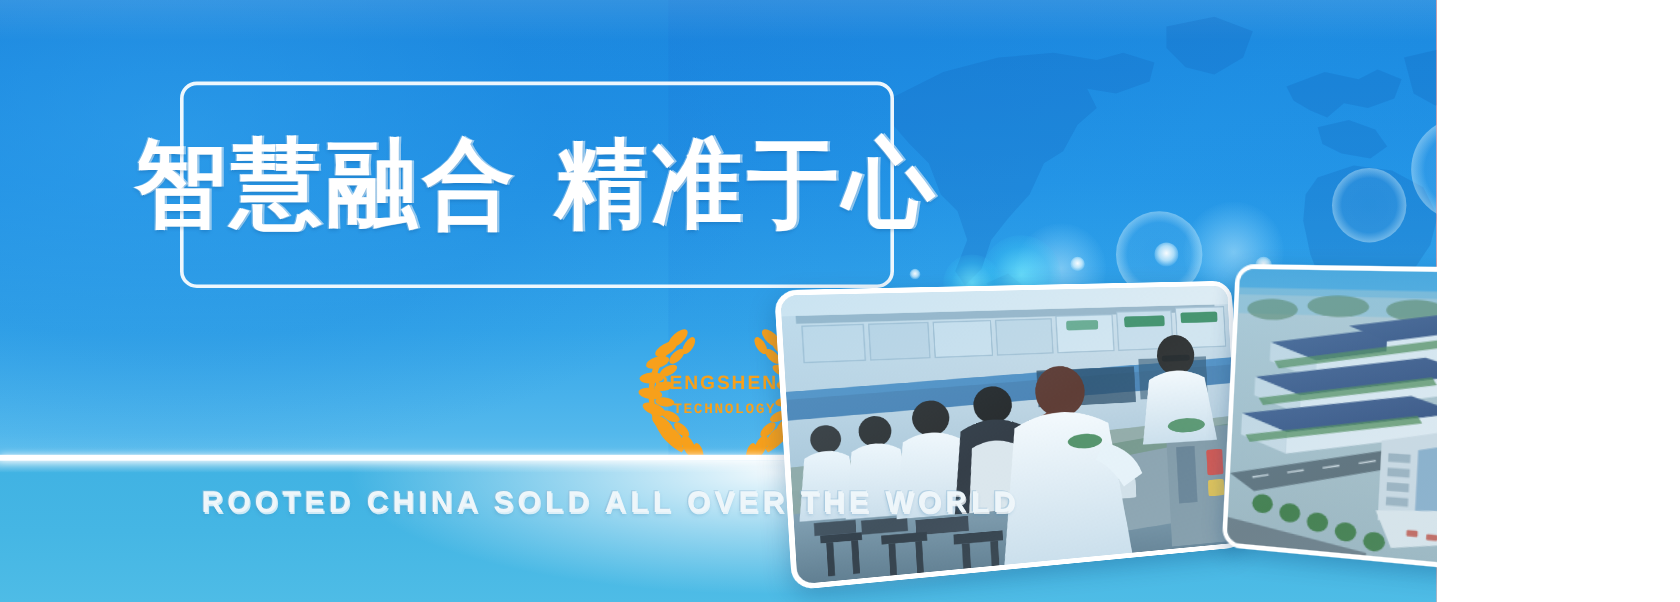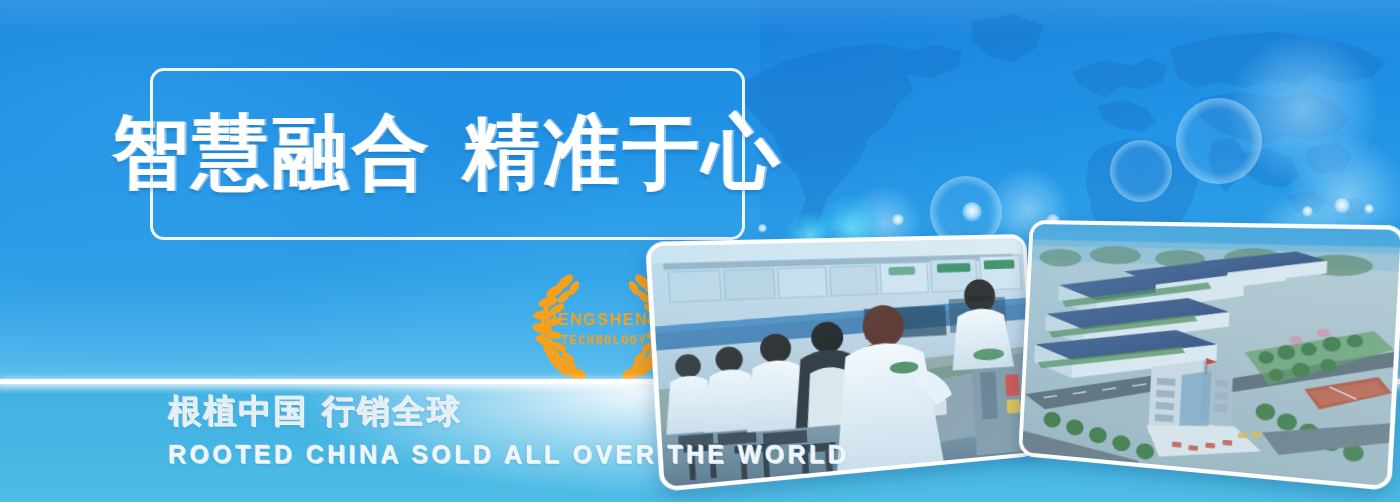--- a/index.html
+++ b/index.html
@@ -4,21 +4,21 @@
 <style>
   html, body {
     margin: 0;
     padding: 0;
     background: #ffffff;
   }
   * { box-sizing: border-box; }
 
   .banner {
     position: relative;
-    width: 1400px;
+    width: 1197px;
     height: 502px;
     overflow: hidden;
     font-family: "Liberation Sans", "DejaVu Sans", sans-serif;
     background: #b91c1c;
   }
 
   
   .bg-base {
     position: absolute;
     inset: 0;
@@ -649,17 +649,16 @@
 
           <path d="M0,214 L120,234 L120,236 L0,236 Z" fill="#6b7a82"></path>
           <path d="M236,196 L348,178 L348,196 L252,216 Z" fill="#6b7a82"></path>
         </svg>
       </div>
       <div class="panel-tint"></div>
     </div>
   </div>
 
   <div class="tagline">
-    <div class="tagline-cn">根植中国  行销全球</div>
     <div class="tagline-en">ROOTED CHINA SOLD ALL OVER THE WORLD</div>
   </div>
 
 </div>
 
 </body></html>

